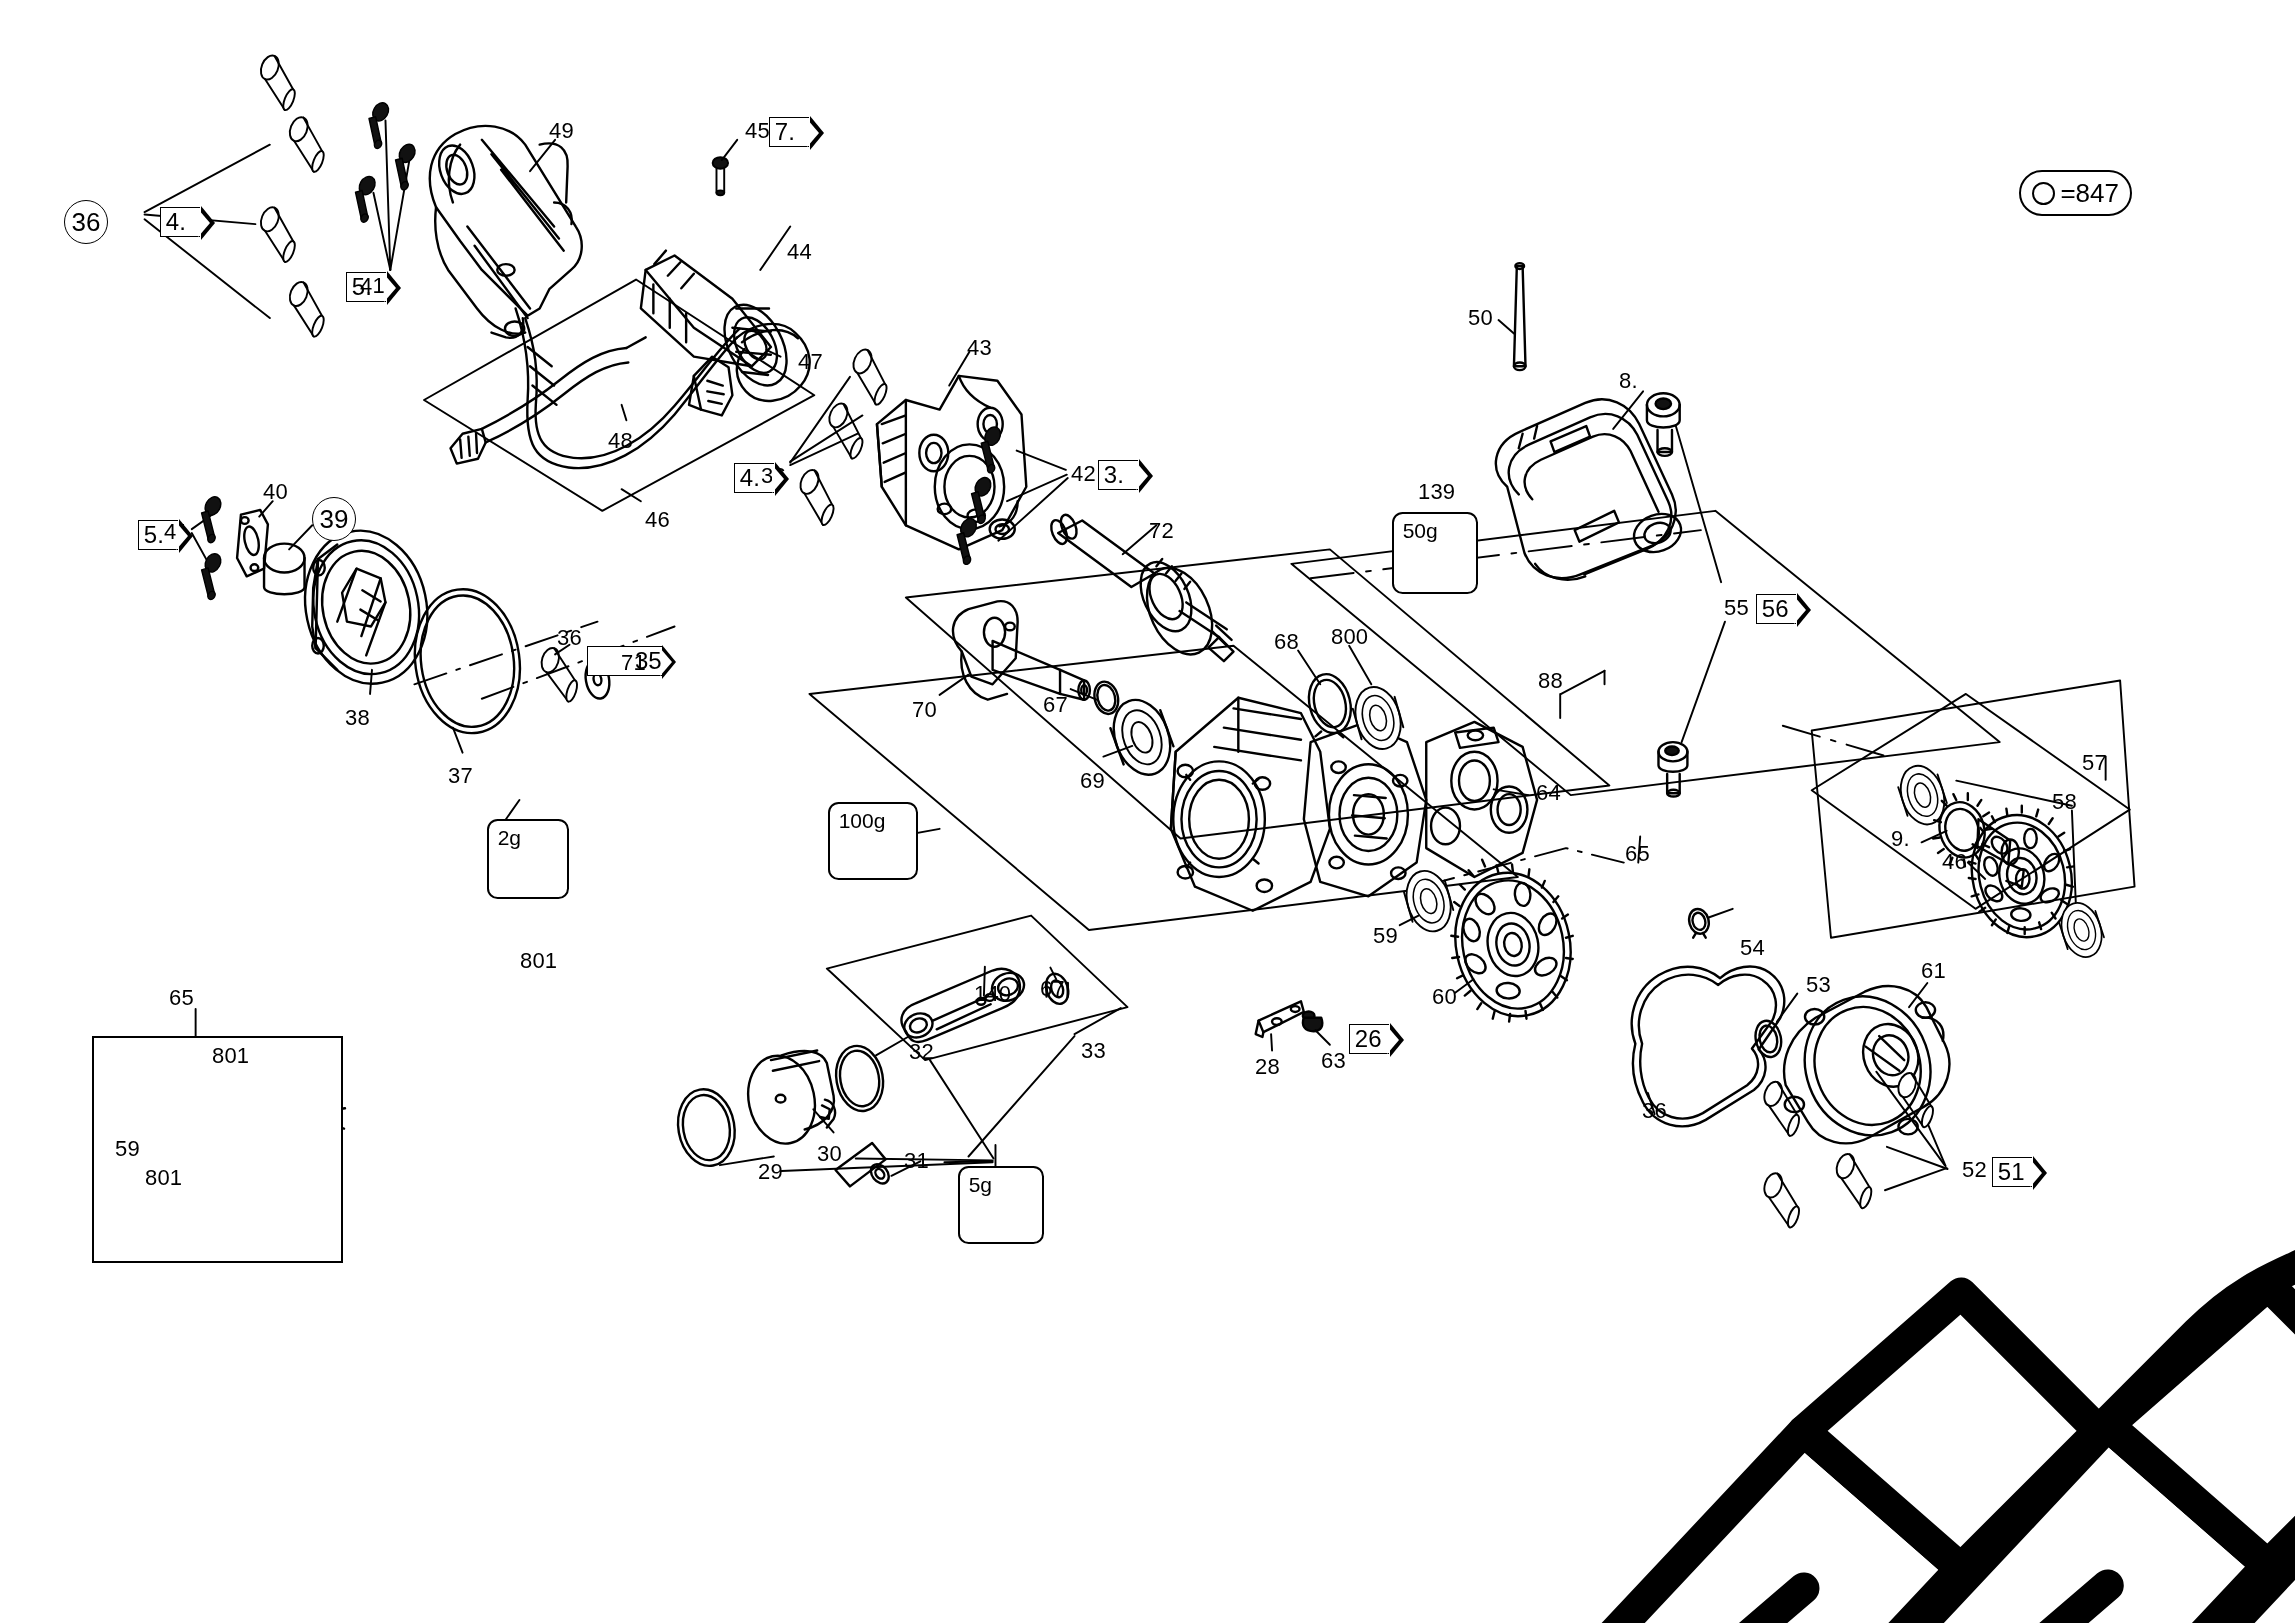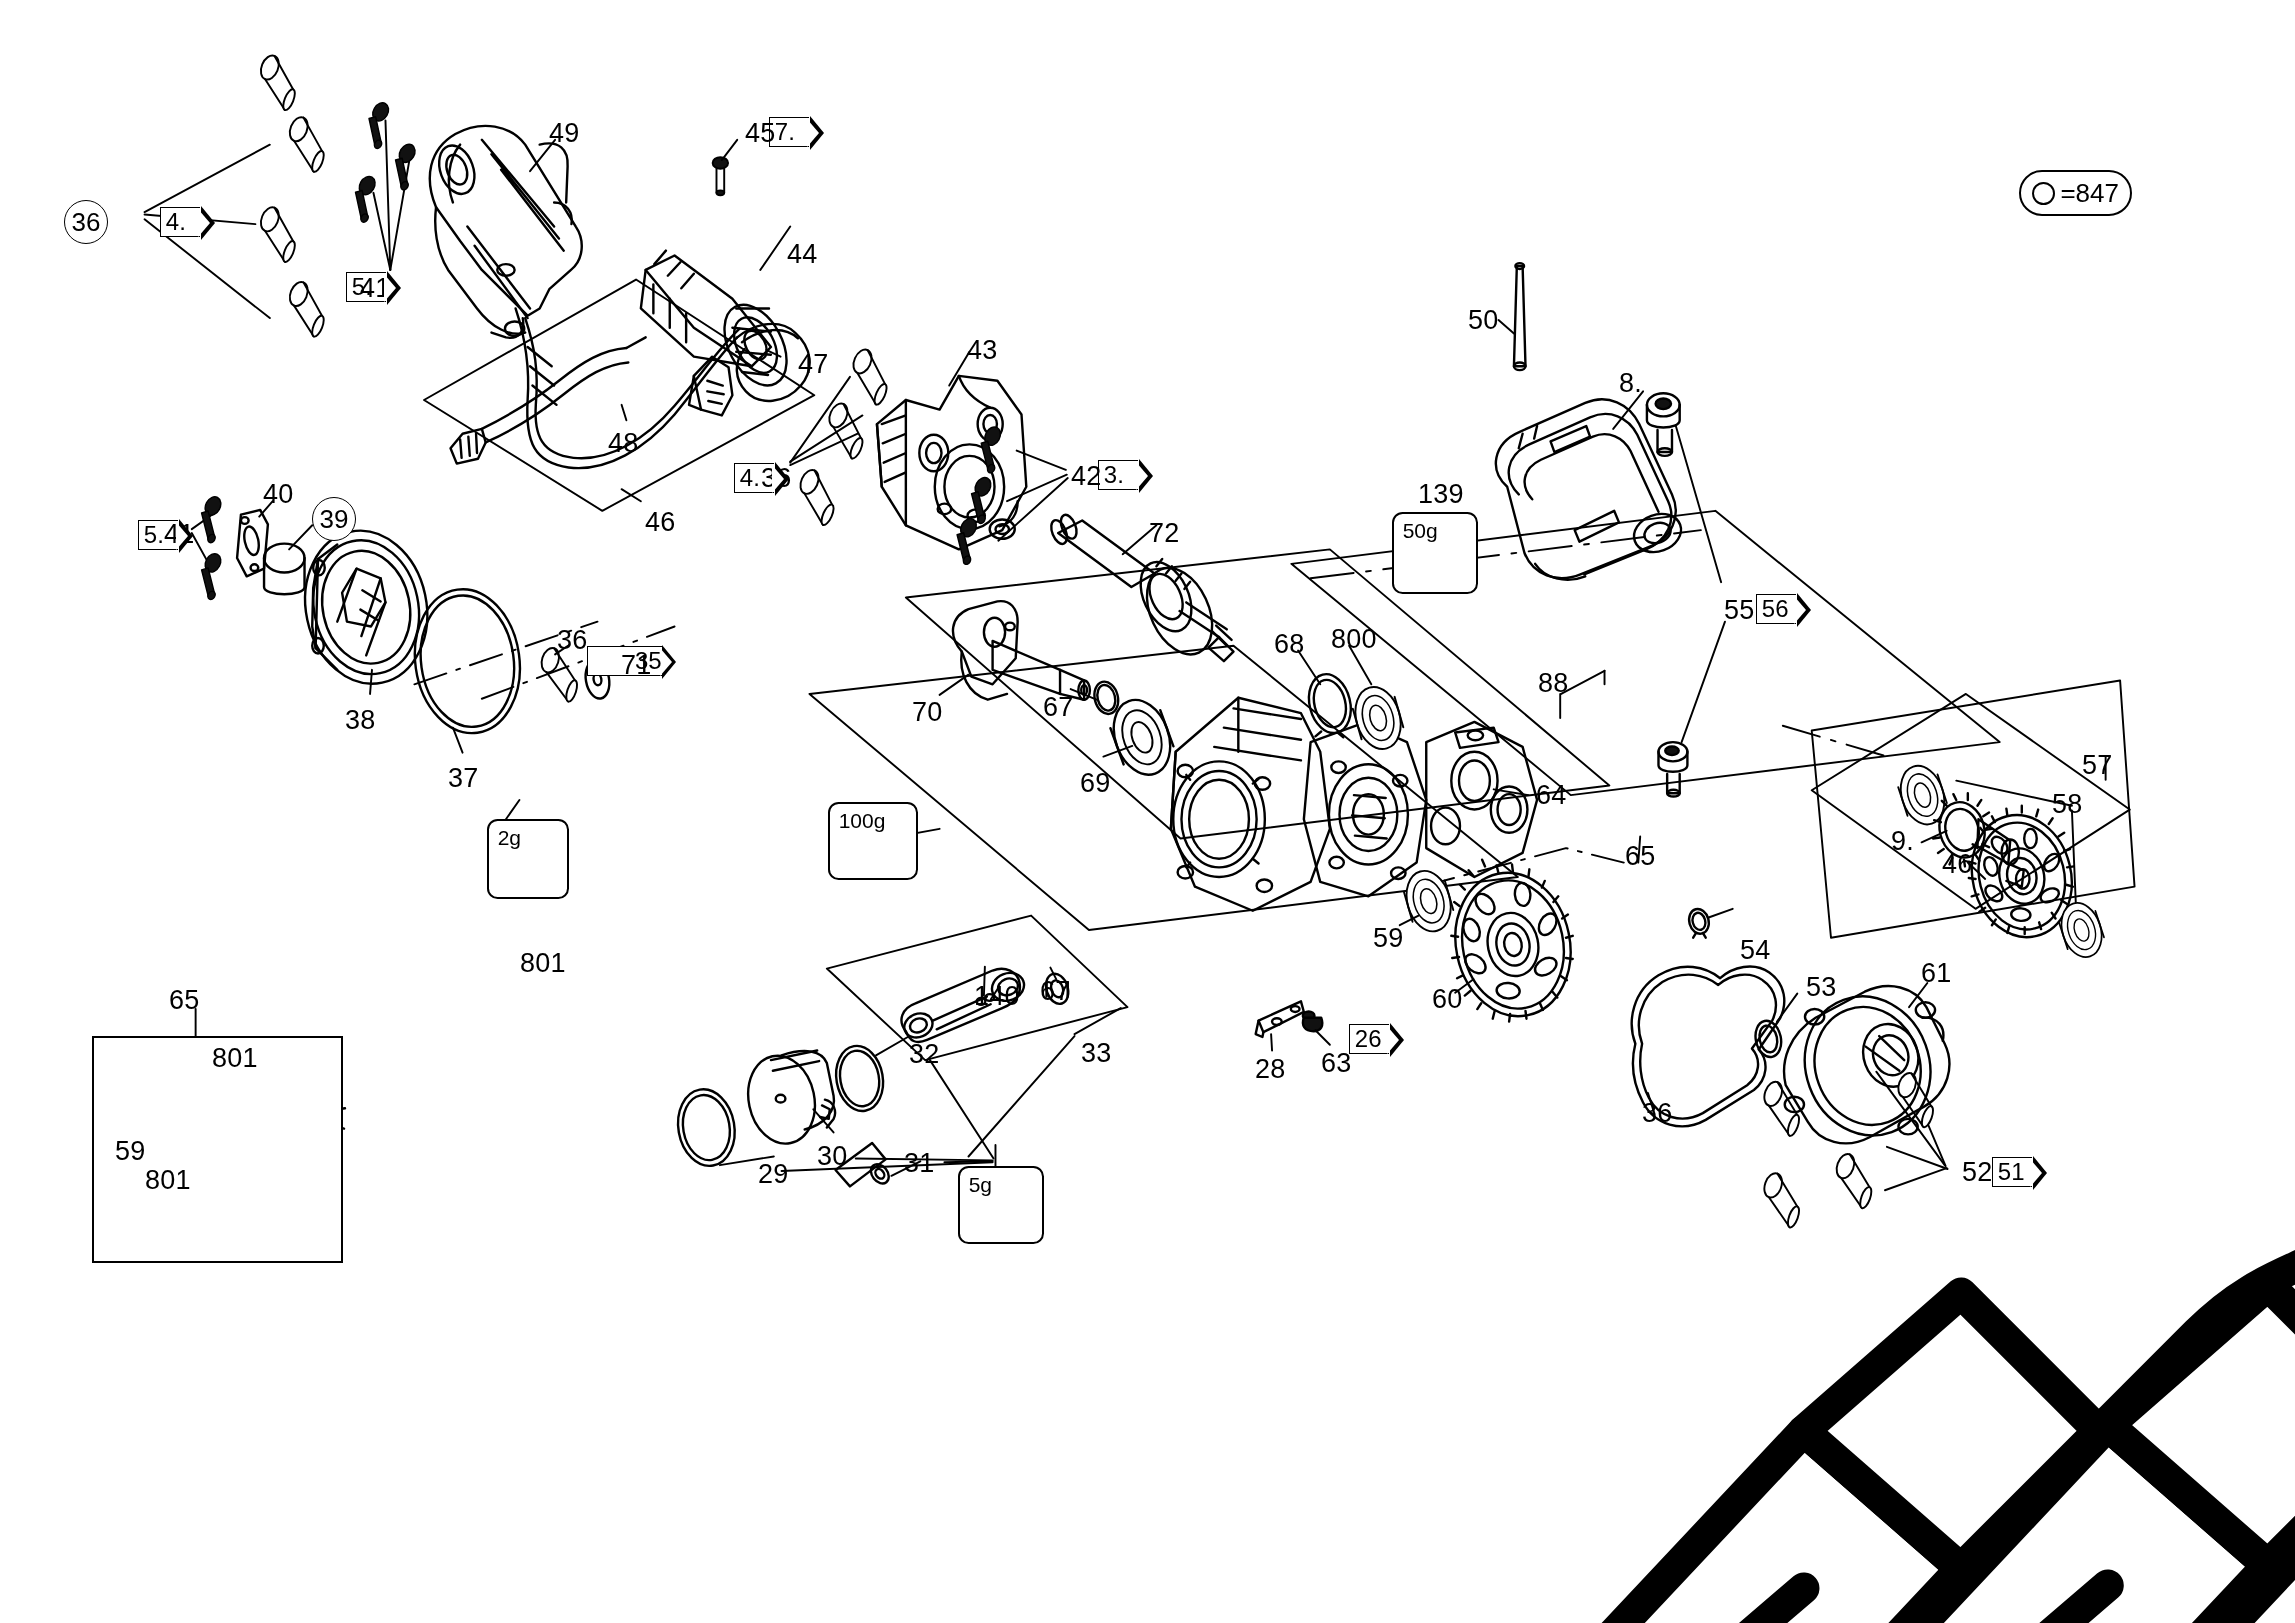--- a/index.html
+++ b/index.html
@@ -9,21 +9,21 @@
     position:relative;
     width:2295px;
     height:1623px;
     background:#ffffff;
     overflow:hidden;
   }
   #sheet svg{position:absolute;left:0;top:0;width:2295px;height:1623px;}
   .lbl{
     position:absolute;
     font-family:"Liberation Sans", sans-serif;
-    font-size:27px;
+    font-size:22px;
     color:#000;
     white-space:nowrap;
     line-height:1;
     letter-spacing:0.2px;
   }
   .circ-ref{
     position:absolute;
     width:44px;height:44px;
     border:1.9px solid #000;
     border-radius:50%;

